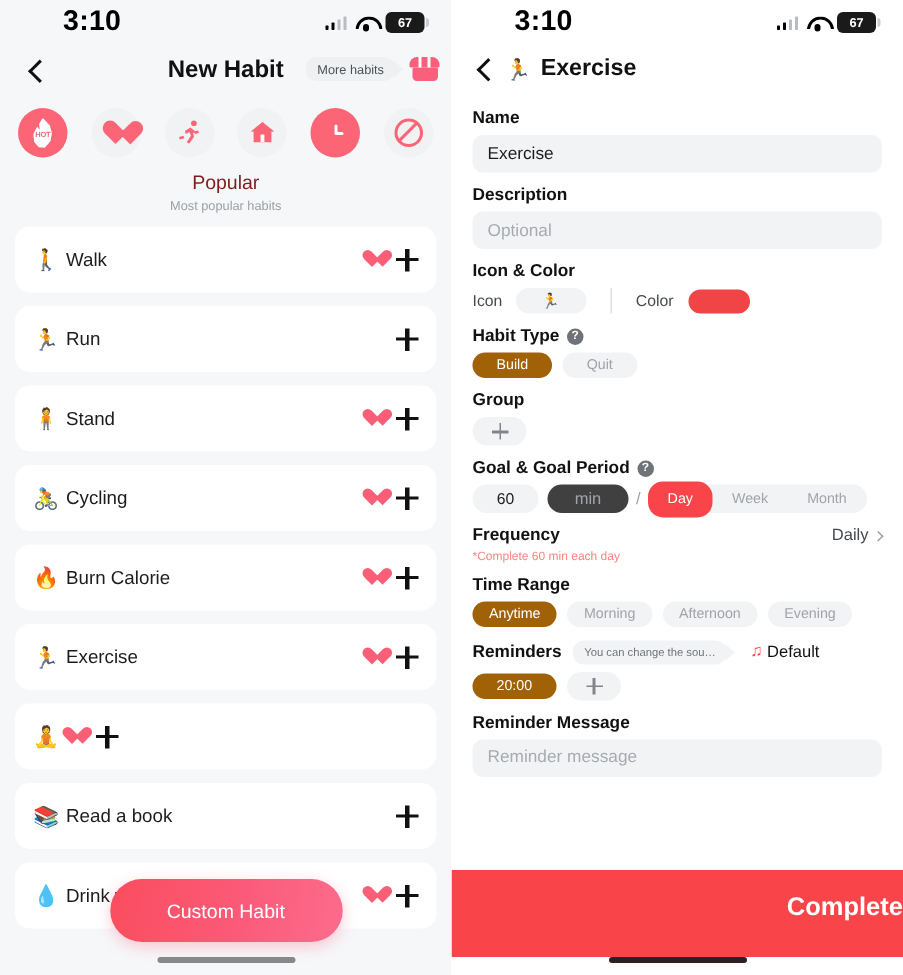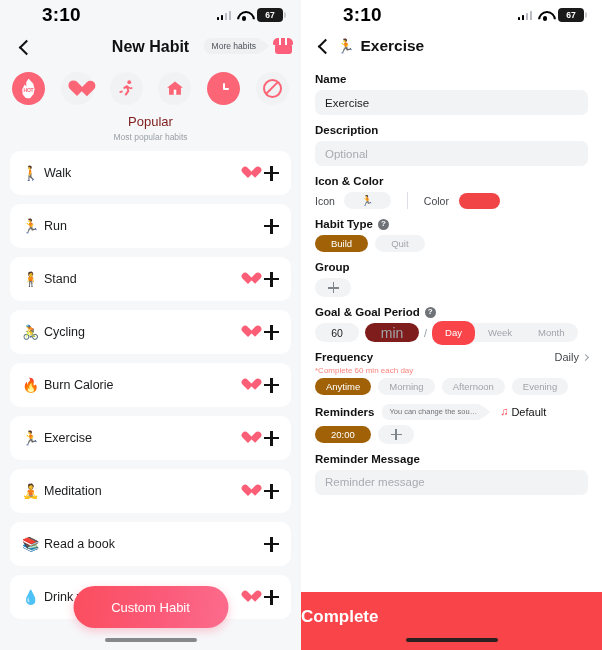--- a/index.html
+++ b/index.html
@@ -258,23 +258,23 @@
     content:""; position:absolute; left:17.7px; top:4.2px; width:1.6px; height:11px; background:#80858c;
   }
 
   .goal-row { display:flex; align-items:center; gap:0; margin-top:3px; }
   .goal-num {
     width:44px; height:19px; border-radius:10px; background:#f2f3f5;
     display:flex; align-items:center; justify-content:center;
     font-size:10.5px; color:#1b1c1e; cursor:pointer;
   }
   .goal-unit {
-    width:54px; height:19px; border-radius:10px; background:#7f1d1d;
+    width:54px; height:19px; border-radius:10px; background:#404040;
     display:flex; align-items:center; justify-content:center;
-    font-size:14px; color:#a0a4aa; margin-left:6px; cursor:pointer;
+    font-size:11px; color:#a0a4aa; margin-left:6px; cursor:pointer;
   }
   .goal-slash { font-size:11px; color:#9aa0a6; margin:0 5px; }
   .seg {
     height:19px; border-radius:10px; background:#f2f3f5; display:flex; align-items:center;
   }
   .seg-item {
     height:24px; border-radius:10px; padding:0 13px; font-size:9.5px;
     display:flex; align-items:center; justify-content:center; color:#a0a4aa; cursor:pointer;
   }
   .seg-item.sel { background:#f9444a; color:#fff; }
@@ -292,22 +292,22 @@
   .rem-tip::after{
     content:""; position:absolute; right:-6px; top:50%; transform:translateY(-50%);
     border-top:6px solid transparent; border-bottom:6px solid transparent;
     border-left:7px solid #f2f3f5;
   }
   .rem-sound { display:flex; align-items:center; gap:3px; margin-left:8px; cursor:pointer; }
   .note-ic { color:#f9444a; font-size:11px; line-height:1; }
   .rem-sound-label { font-size:11px; color:#111; }
 
   .complete-bar {
-    position:absolute; left:0; bottom:0; width:301px; height:58px;
-    background:#f9444a; display:flex; align-items:center; justify-content:flex-start;
+    position:absolute; left:0; bottom:12px; width:301px; height:58px;
+    background:#f9444a; display:flex; align-items:center; justify-content:flex-end;
     cursor:pointer;
   }
   .complete-bar span { color:#fff; font-size:17px; font-weight:bold; margin-bottom:8px; }
 </style>
 </head>
 <body>
 
 <div class="screens">
 
   <div class="screen screen-left">
@@ -408,21 +408,20 @@
           <span class="row-plus"></span>
         </div>
         <div class="habit-row">
           <span class="habit-emoji">🏃</span>
           <span class="habit-label">Exercise</span>
           <span class="row-heart"></span>
           <span class="row-plus"></span>
         </div>
         <div class="habit-row">
           <span class="habit-emoji">🧘</span>
-          <span class="habit-label">Meditation</span>
           <span class="row-heart"></span>
           <span class="row-plus"></span>
         </div>
         <div class="habit-row">
           <span class="habit-emoji">📚</span>
           <span class="habit-label">Read a book</span>
           <span style="width:13px;margin-right:9px"></span>
           <span class="row-plus"></span>
         </div>
         <div class="habit-row">
@@ -507,20 +506,21 @@
 
       <div class="freq-row">
         <div class="field-label" style="margin:0">Frequency</div>
         <div class="freq-right">
           <span>Daily</span>
           <span class="chev-r"></span>
         </div>
       </div>
       <div class="freq-note">*Complete 60 min each day</div>
 
+      <div class="field-label">Time Range</div>
       <div class="chip-row" id="time-range-chips">
           <div class="chip time sel">Anytime</div>
           <div class="chip time">Morning</div>
           <div class="chip time">Afternoon</div>
           <div class="chip time">Evening</div>
         </div>
 
       <div class="rem-head">
         <div class="field-label" style="margin:0">Reminders</div>
         <div class="rem-tip">You can change the sou…</div>

